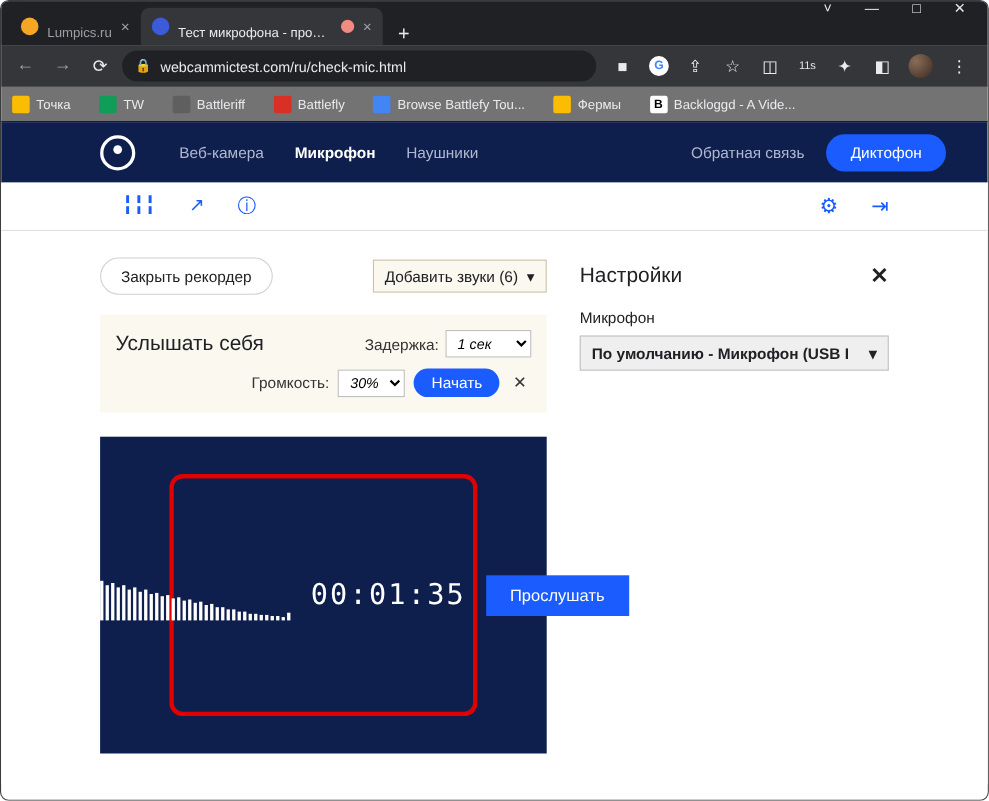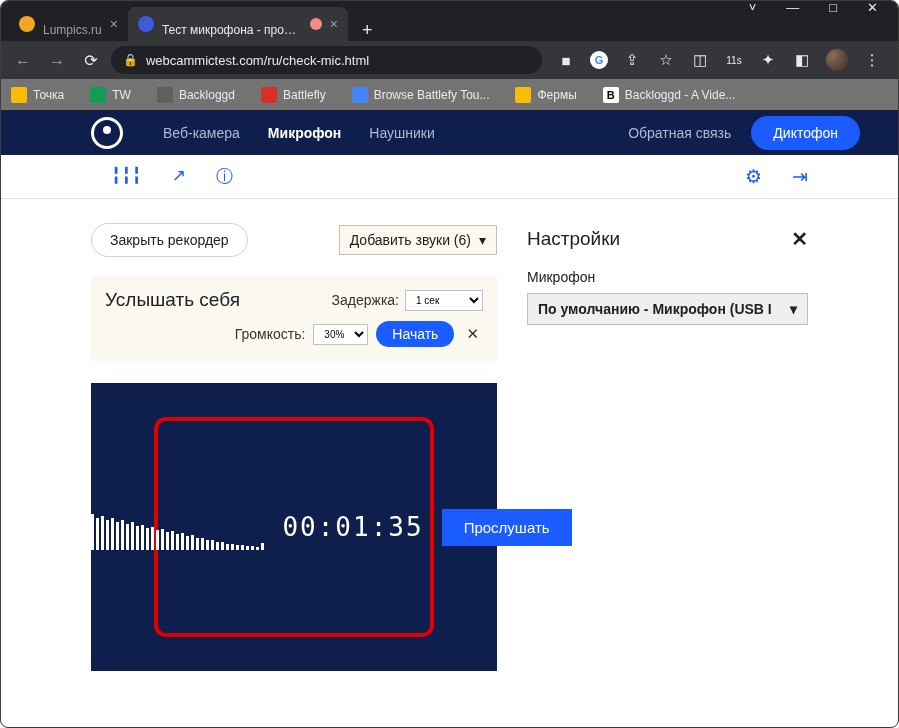--- a/index.html
+++ b/index.html
@@ -34,21 +34,21 @@
 
   
   .bookmarks { height: 32px; background: #737373; border-bottom: 1px solid #202124; display: flex; align-items: center; padding: 0 10px; gap: 26px; }
   .bm { display: flex; align-items: center; gap: 6px; color: #e8eaed; font-size: 12px; }
   .bm-fav { width: 16px; height: 16px; border-radius: 2px; display:inline-block;}
 
   
   .page { background: #fff; height: calc(100% - 124px); overflow: hidden; }
 
   
-  .site-header { height: 44px; background: #0e1f4d; display: flex; align-items: center; padding: 0 0 0 90px; }
+  .site-header { height: 55px; background: #0e1f4d; display: flex; align-items: center; padding: 0 0 0 90px; }
   .logo { width: 32px; height: 32px; border: 3px solid #fff; border-radius: 50%; margin-right: 40px; position: relative; }
   .logo::after { content: ""; position: absolute; width: 8px; height: 8px; background: #fff; border-radius: 50%; left: 50%; top: 6px; transform: translateX(-50%); }
   .nav { display: flex; gap: 28px; flex: 1; }
   .nav-item { color: #b0b8d0; font-size: 14px; }
   .nav-item.active { color: #fff; font-weight: bold; }
   .nav-right { display: flex; align-items: center; gap: 20px; padding-right: 38px; }
   .feedback { color: #b0b8d0; font-size: 14px; }
   .dictaphone-btn { background: #1a5cff; color: #fff; border: none; border-radius: 18px; padding: 9px 22px; font-size: 14px; font-weight:500;}
 
   
@@ -64,21 +64,21 @@
   .right-col { flex: 1; }
 
   .row1 { display: flex; align-items: center; gap: 12px; margin-bottom: 18px; }
   .close-rec-btn { background: #fff; border: 1px solid #d0d0d0; border-radius: 18px; padding: 8px 18px; font-size: 14px; color:#202124;}
   .add-sounds { margin-left: auto; background: #fbf8ef; border: 1px solid #c9c2a8; padding: 6px 10px; font-size: 14px; display:flex; align-items:center; gap:8px; color:#202124;}
 
   .hear-box { background: #fbf8ef; padding: 14px; margin-bottom: 22px; }
   .hear-row1 { display: flex; align-items: center; margin-bottom: 10px; }
   .hear-title { font-size: 19px; color:#202124;}
   .hear-controls { margin-left: auto; display: flex; align-items: center; gap: 6px; font-size: 14px; color:#333;}
-  .sel { border: 1px solid #c0c0c0; background:#fff; padding: 3px 6px; font-size: 10px; }
+  .sel { border: 1px solid #c0c0c0; background:#fff; padding: 3px 6px; font-size: 13px; font-style: italic; }
   .hear-row2 { display: flex; align-items: center; justify-content: flex-end; gap: 8px; font-size:14px; color:#333;}
   .start-btn { background: #1a5cff; color: #fff; border: none; border-radius: 14px; padding: 5px 16px; font-size: 14px; }
   .hear-close { font-size: 15px; color: #333; padding:0 4px;}
 
   
   .rec-panel { background: #0e1f4d; padding: 30px; height: 288px; display:flex; align-items:center; justify-content:center;}
   .rec-inner { border: 4px solid #e00000; border-radius: 12px; width: 280px; height: 220px; display: flex; flex-direction: row; align-items: center; justify-content: center; gap: 18px; }
   .waveform { display: flex; align-items: flex-end; gap: 2px; height: 46px; }
   .waveform span { width: 3px; background: #fff; display: inline-block; }
   .timer { color: #fff; font-size: 26px; letter-spacing: 2px; font-family: monospace; }
@@ -145,21 +145,21 @@
     <div class="bm">
         <span class="bm-fav" style="background:#fbbc04"></span>
         <span>Точка</span>
       </div>
     <div class="bm">
         <span class="bm-fav" style="background:#0f9d58"></span>
         <span>TW</span>
       </div>
     <div class="bm">
         <span class="bm-fav" style="background:#5f5f5f"></span>
-        <span>Backloggd</span>
+        <span>Battleriff</span>
       </div>
     <div class="bm">
         <span class="bm-fav" style="background:#d93025"></span>
         <span>Battlefly</span>
       </div>
     <div class="bm">
         <span class="bm-fav" style="background:#4285f4"></span>
         <span>Browse Battlefy Tou...</span>
       </div>
     <div class="bm">

